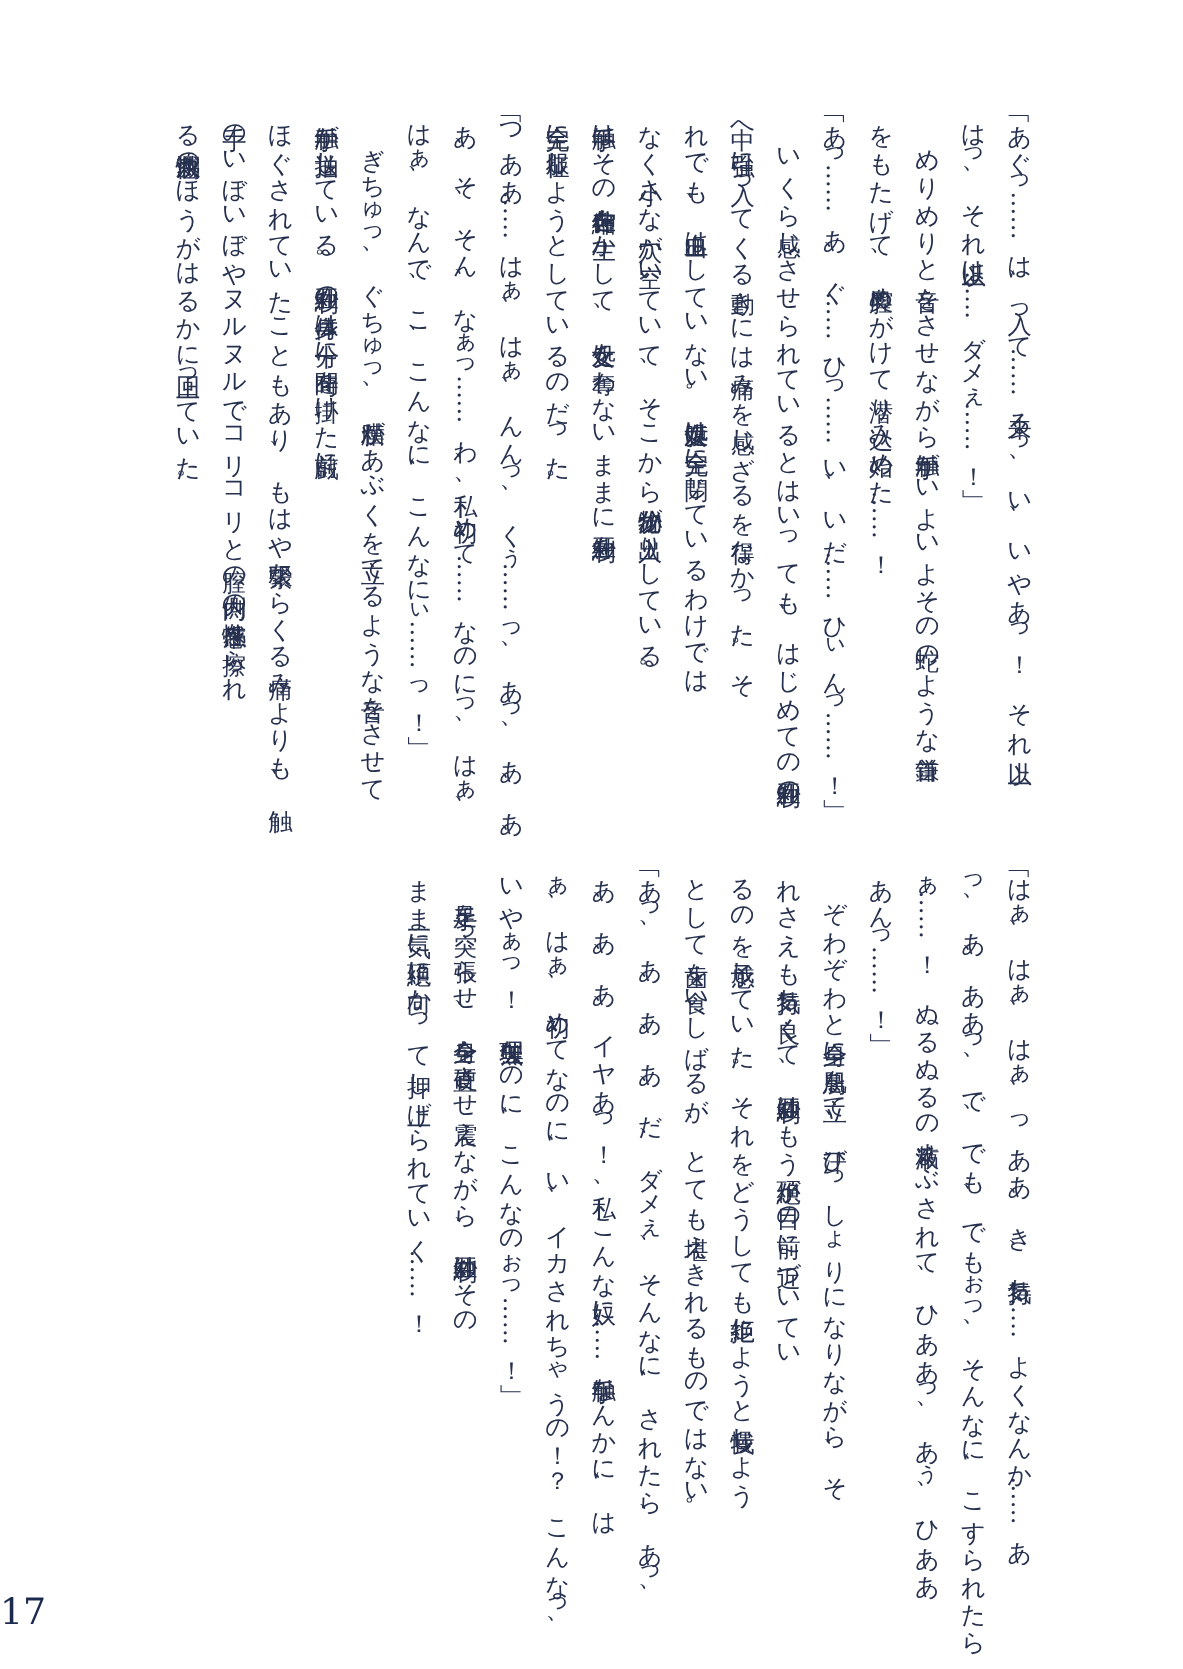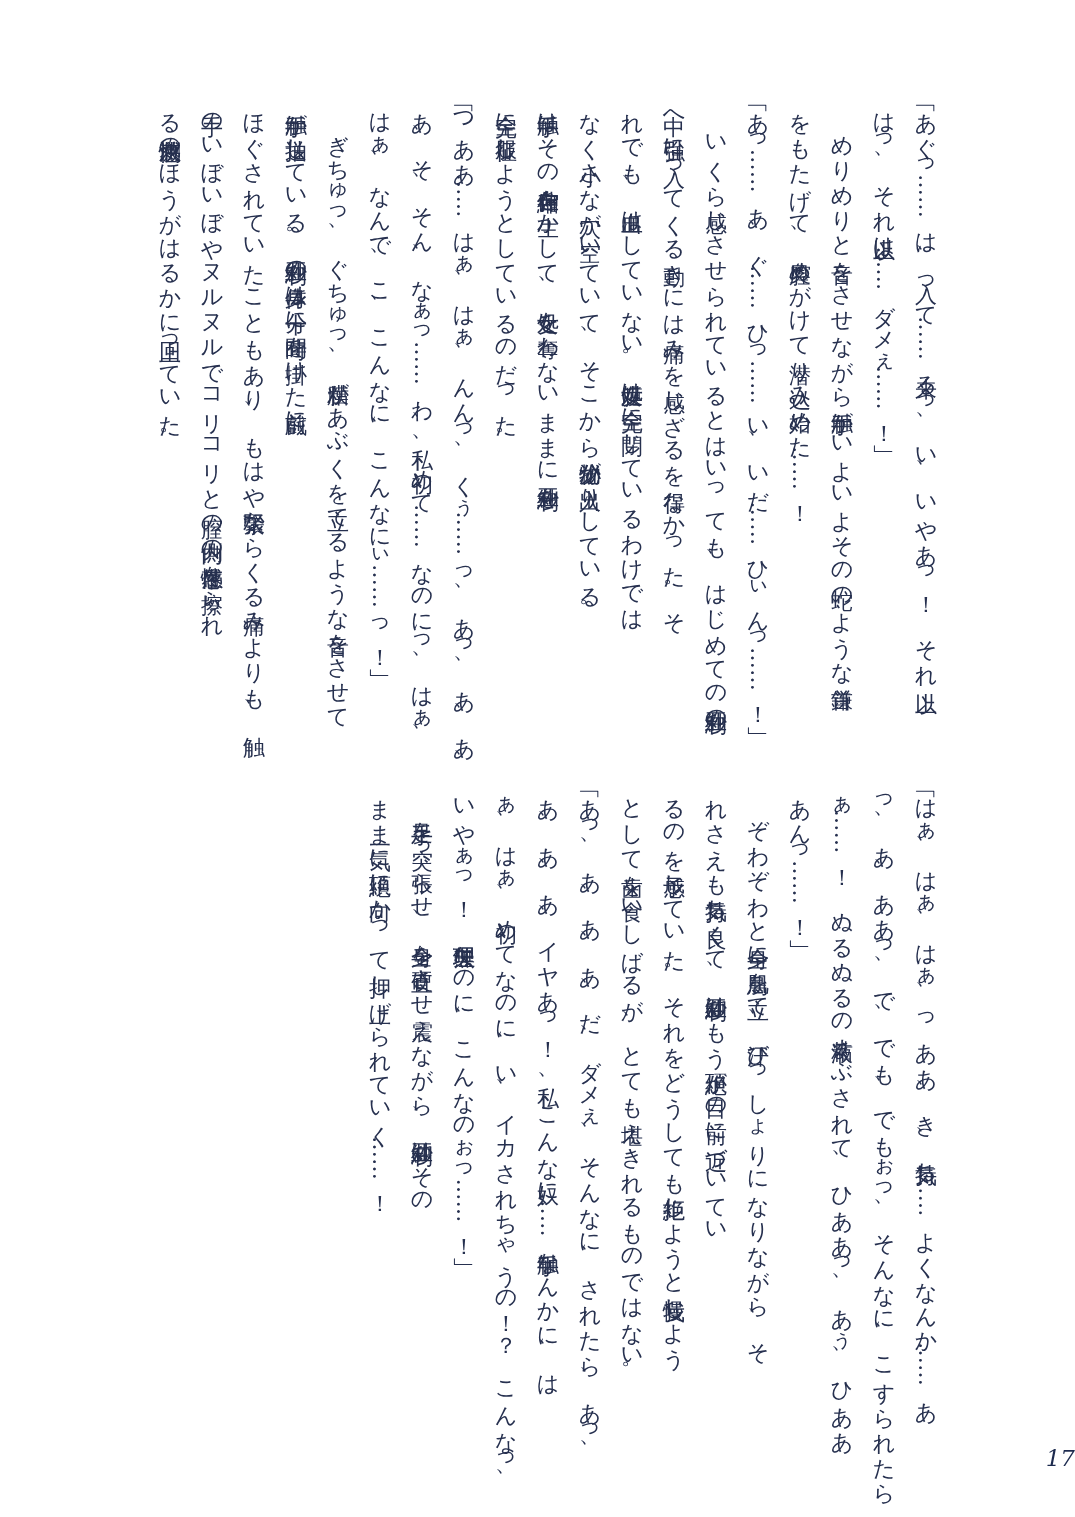--- a/index.html
+++ b/index.html
@@ -42,25 +42,24 @@
     margin: 0;
   }
   .vline.indent {
     text-indent: 22px;
   }
   .page-number {
     position: absolute;
     top: 1445px;
     left: 0;
     width: 100%;
-    text-align: right;
-    font-size: 23px;
+    text-align: left;
+    font-size: 33px;
     color: #1c2a4e;
     font-family: "DejaVu Serif", "Liberation Serif", serif;
-    font-style: italic;
   }
 </style>
 </head>
 <body>
 
 <div class="page">
 
   <div class="vtext" id="top-block">
     <div class="vline">「あぐっ……は、入って……来るっ、い、いやあっ！　それ以上</div>
     <div class="vline">はっ、それ以上は……ダメぇ……！」</div>

